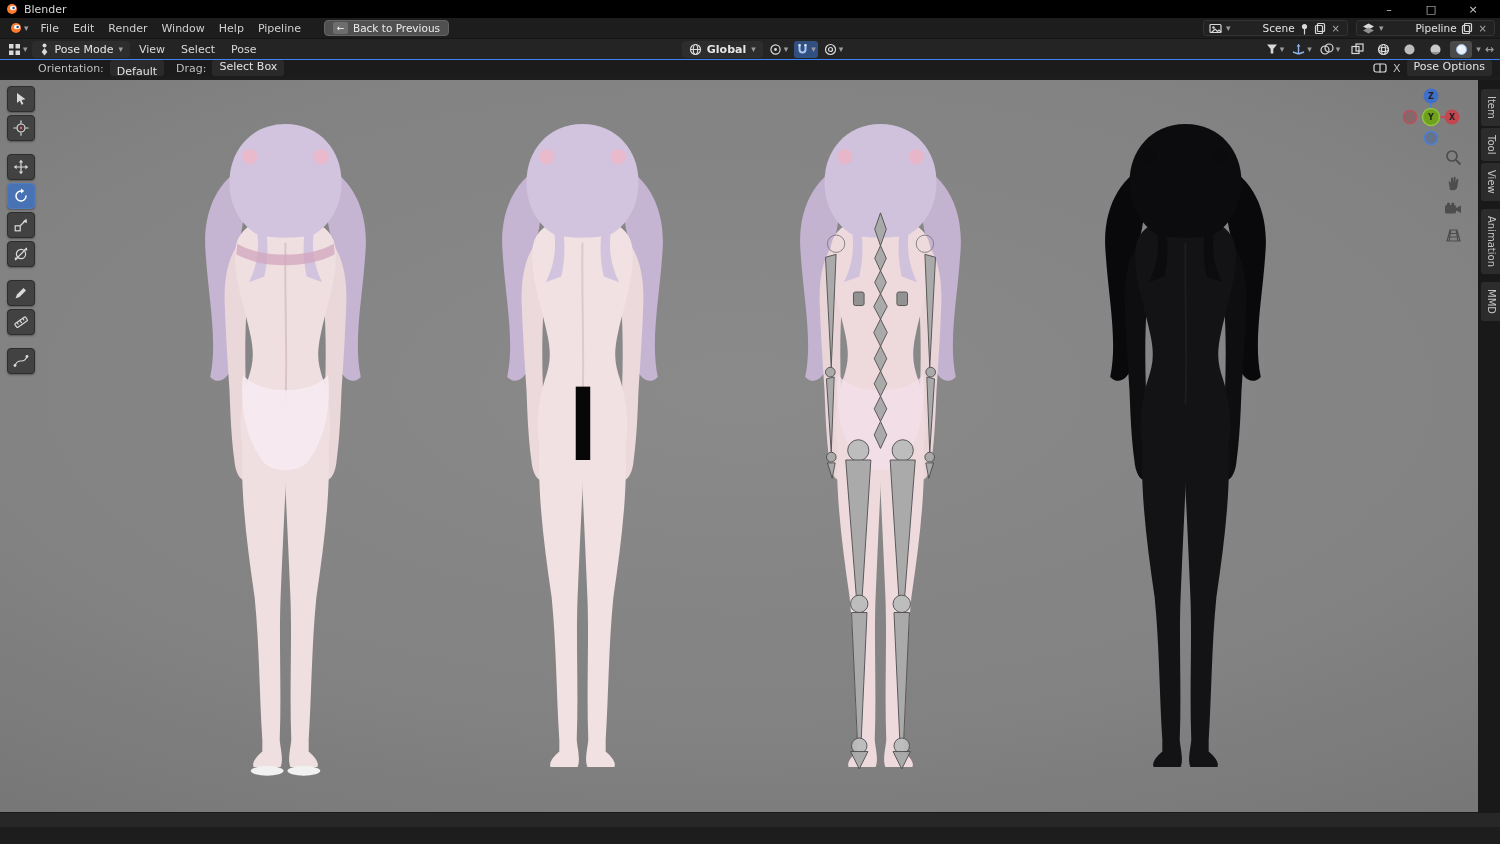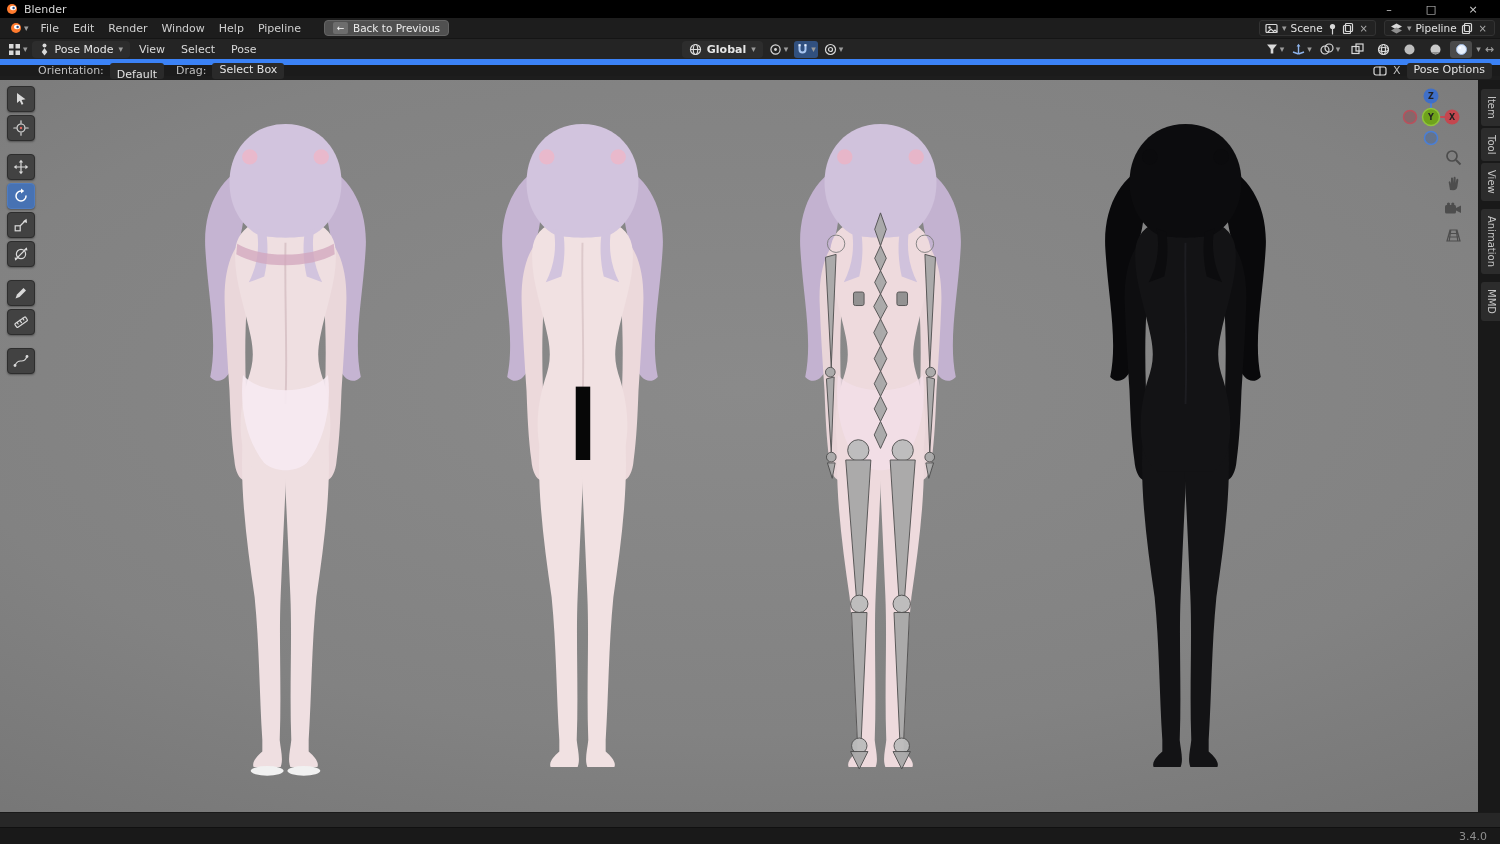--- a/index.html
+++ b/index.html
@@ -21,40 +21,40 @@
   .menuitem { padding:2px 7px; border-radius:3px; white-space:nowrap; }
   .logofold { display:flex; align-items:center; gap:2px; padding:0 5px; }
   .backbtn { margin-left:16px; background:#505050; border:1px solid #646464; border-radius:4px;
              color:#ececec; height:16px; display:flex; align-items:center; gap:5px; padding:0 8px;
              font-size:10.5px; }
   .backbtn .keycap { background:#6d6d6d; border-radius:2px; min-width:15px; height:12px; font-size:9px;
              display:flex; align-items:center; justify-content:center; color:#fff; }
   .spacer { flex:1; }
   .idblock { display:flex; align-items:center; gap:4px; background:#222; border:1px solid #333;
              border-radius:3px; height:16px; padding:0 5px; margin-left:8px; color:#e2e2e2; }
-  .idblock .name { font-size:10.5px; }
+  .idblock .name { font-size:10.5px;margin-left:28px; }
   .mini { color:#9a9a9a; font-size:9px; line-height:1; }
   .xglyph { color:#aaa; font-size:10px; padding:0 2px; }
 
   
   .vheader { position:absolute; left:0; top:38px; width:1500px; height:21px; background:#242424;
              border-top:1px solid #151515; display:flex; align-items:center; padding:0 6px; gap:2px;
              font-size:11px; color:#d8d8d8; }
   .hmenu { padding:2px 7px; border-radius:3px; white-space:nowrap; }
   .dd { display:flex; align-items:center; gap:5px; background:#2d2d2d; border-radius:4px;
         height:17px; padding:0 7px; color:#e6e6e6; white-space:nowrap; }
   .tgl { min-width:22px; height:17px; display:flex; align-items:center; justify-content:center;
          gap:2px; border-radius:3px; padding:0 2px; }
   .tgl.blue { background:#31507f; }
   .tgl.litebg { background:#4a4a4a; }
   .ctr { display:flex; align-items:center; gap:4px;font-weight:bold; }
 
   
   .tsettings { position:absolute; left:0; top:59px; width:1500px; height:17px; background:#1b1b1b;
-               border-top:6px solid #3b82f6; display:flex; align-items:center; padding:0 8px 0 38px;
+               border-top:1px solid #3b82f6; display:flex; align-items:center; padding:0 8px 0 38px;
                gap:6px; font-size:11px; color:#bfbfbf; }
   .dd2 { display:flex; align-items:center; gap:5px; background:#2a2a2a; border-radius:3px;
          height:16px; padding:0 7px; color:#e3e3e3; white-space:nowrap;flex-direction:column; }
 
   
   .viewport { position:absolute; left:0; top:80px; width:1478px; height:732px; overflow:hidden;
               background: radial-gradient(ellipse 120% 105% at 50% 42%, #8a8a8a 0%, #828282 45%, #747474 75%, #5e5e5e 115%); }
 
   
   .toolshelf { position:absolute; left:7px; top:6px; display:flex; flex-direction:column; gap:3px; z-index:6; }
@@ -514,17 +514,14 @@
     <div class="ntab">Item</div>
     <div class="ntab">Tool</div>
     <div class="ntab">View</div>
     <div class="ngap"></div>
     <div class="ntab">Animation</div>
     <div class="ngap"></div>
     <div class="ntab">MMD</div>
   </div>
 
   <div class="bottomstrip"></div>
-  <div class="statusbar">
-    <span class="ver">3.4.0</span>
-  </div>
 
 </div>
 
 </body></html>

